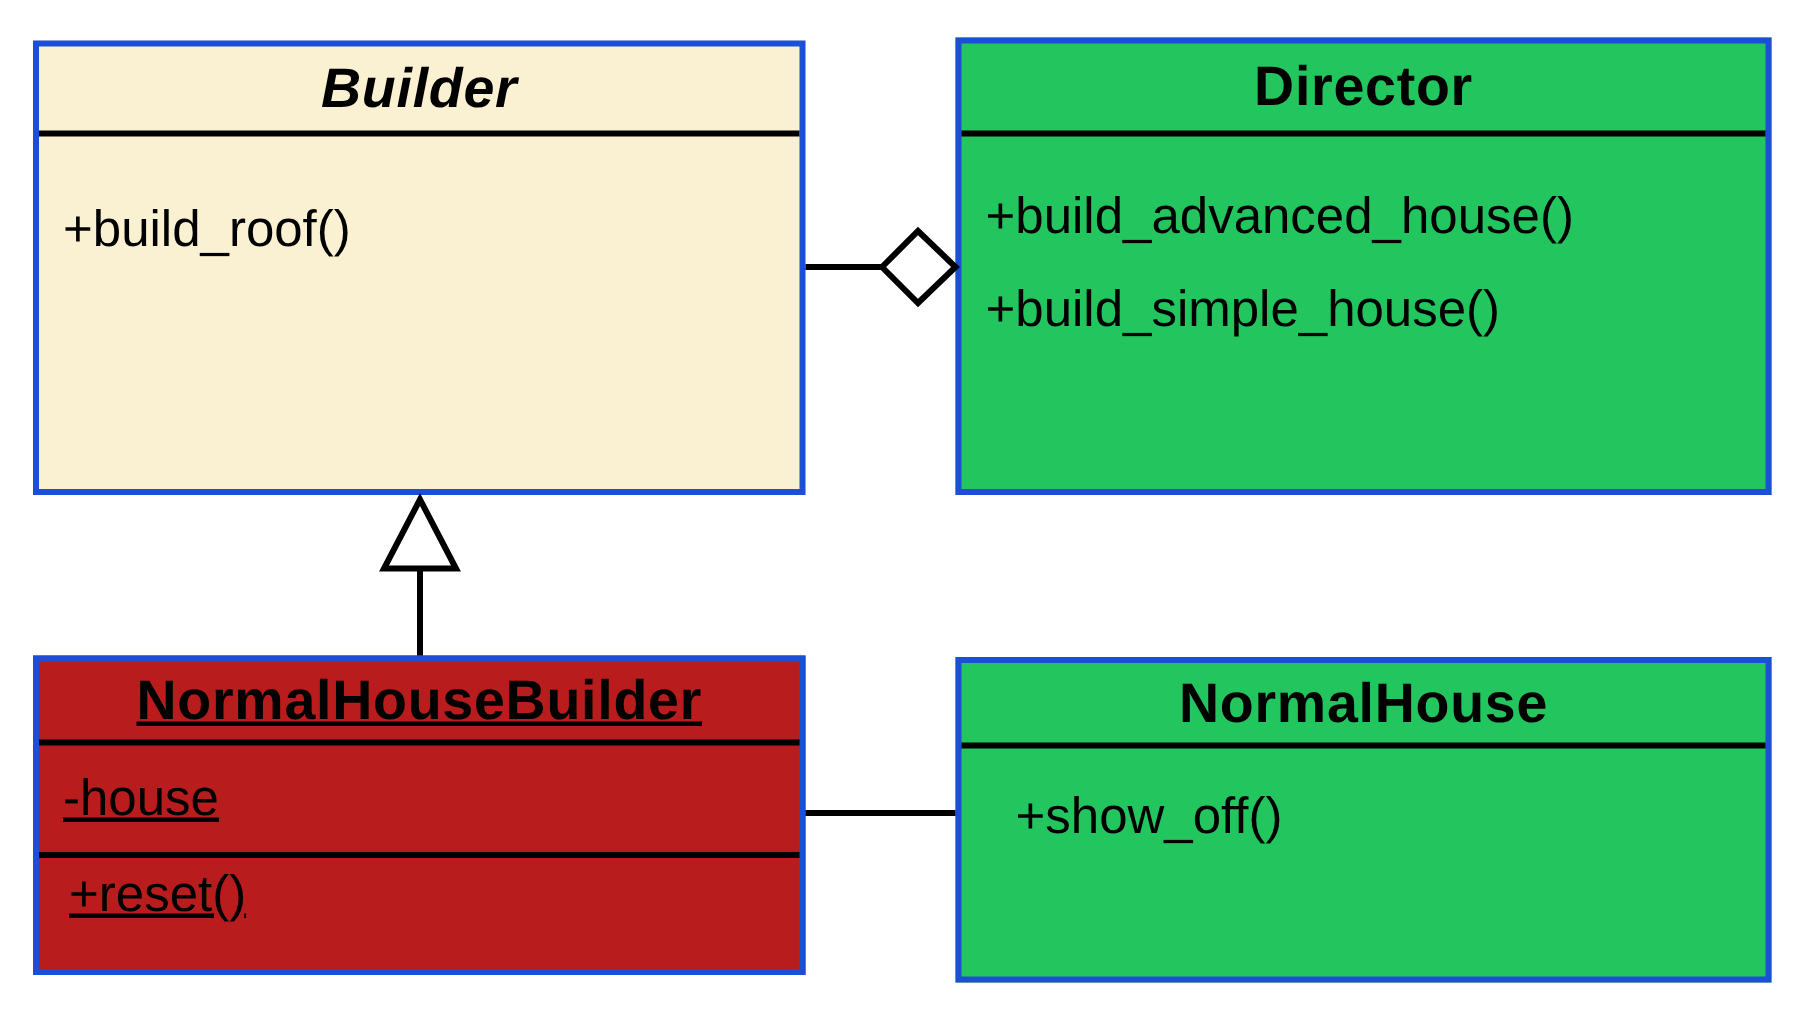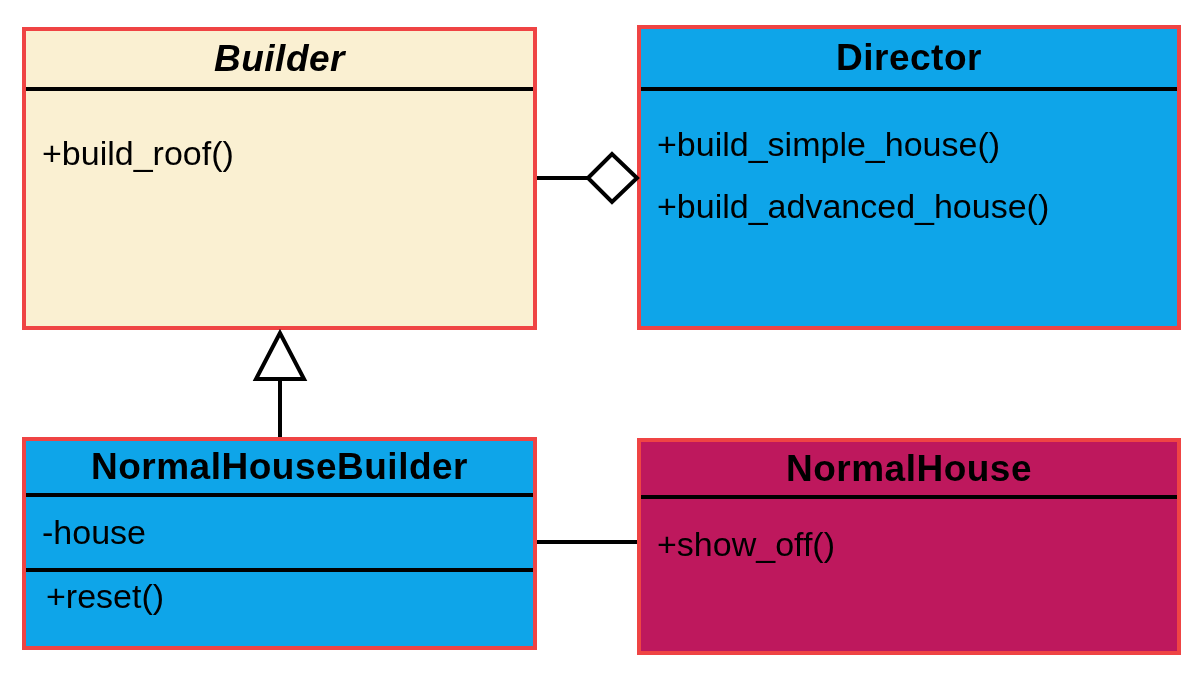--- a/index.html
+++ b/index.html
@@ -17,21 +17,21 @@
   }
   .connector-layer {
     position: absolute;
     inset: 0;
     width: 1200px;
     height: 673px;
     pointer-events: none;
   }
   .class-box {
     position: absolute;
-    border: 4px solid #ef4444;
+    border: 4px solid #1d4ed8;
     box-sizing: border-box;
     color: #000000;
   }
   .class-title {
     display: flex;
     align-items: center;
     justify-content: center;
     font-weight: 700;
     font-size: 37px;
     border-bottom: 4px solid #000000;
@@ -66,53 +66,53 @@
   
   #box-nhb            { left: 22px;  top: 437px; width: 515px; height: 213px; }
   #box-nhb .class-title { height: 56px; }
   #box-nhb .attr-compartment   { height: 75px; }
   #box-nhb .method-compartment { height: 49px; padding-left: 20px; }
   #box-nhb .member-row { height: 100%; }
   
   #box-nh             { left: 637px; top: 438px; width: 544px; height: 217px; }
   #box-nh .class-title { height: 57px; }
   #box-nh .compartment { padding-top: 14px; }
-  #box-nh .member-row  { height: 62px; }
+  #box-nh .member-row  { height: 62px; margin-left: 20px; }
 </style>
 </head>
 <body>
 
 <div class="canvas">
 
   <div class="class-box" id="box-builder" style="background: rgb(250, 240, 210);">
     <div class="class-title abstract">Builder</div>
     <div class="compartment">
       <div class="member-row">+build_roof()</div>
     </div>
   </div>
 
-  <div class="class-box" id="box-director" style="background: #0ea5e9;">
+  <div class="class-box" id="box-director" style="background: #22c55e;">
     <div class="class-title">Director</div>
     <div class="compartment">
+      <div class="member-row">+build_advanced_house()</div>
       <div class="member-row">+build_simple_house()</div>
-      <div class="member-row">+build_advanced_house()</div>
     </div>
   </div>
 
-  <div class="class-box" id="box-nhb" style="background: #0ea5e9;">
+  <div class="class-box" id="box-nhb" style="background: #b91c1c; text-decoration: underline;">
     <div class="class-title">NormalHouseBuilder</div>
     <div class="compartment bordered attr-compartment">
       <div class="member-row">-house</div>
     </div>
     <div class="compartment method-compartment">
       <div class="member-row">+reset()</div>
     </div>
   </div>
 
-  <div class="class-box" id="box-nh" style="background: #be185d;">
+  <div class="class-box" id="box-nh" style="background: #22c55e;">
     <div class="class-title">NormalHouse</div>
     <div class="compartment">
       <div class="member-row">+show_off()</div>
     </div>
   </div>
 
   <svg class="connector-layer" viewBox="0 0 1200 673" xmlns="http://www.w3.org/2000/svg">
 
     <line x1="537" y1="178" x2="590" y2="178" stroke="#000000" stroke-width="4"></line>
     <polygon points="588,178 612,154 637,178 612,202" fill="#ffffff" stroke="#000000" stroke-width="4" stroke-linejoin="miter"></polygon>

